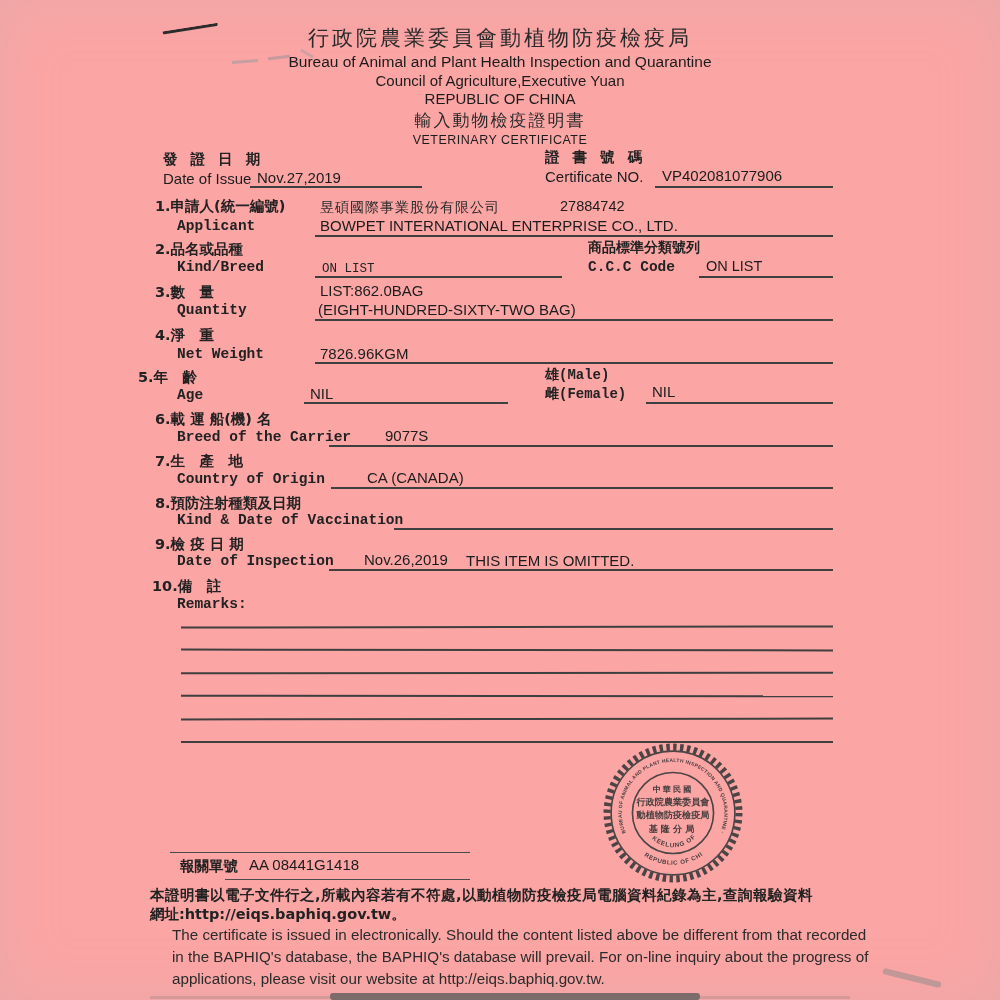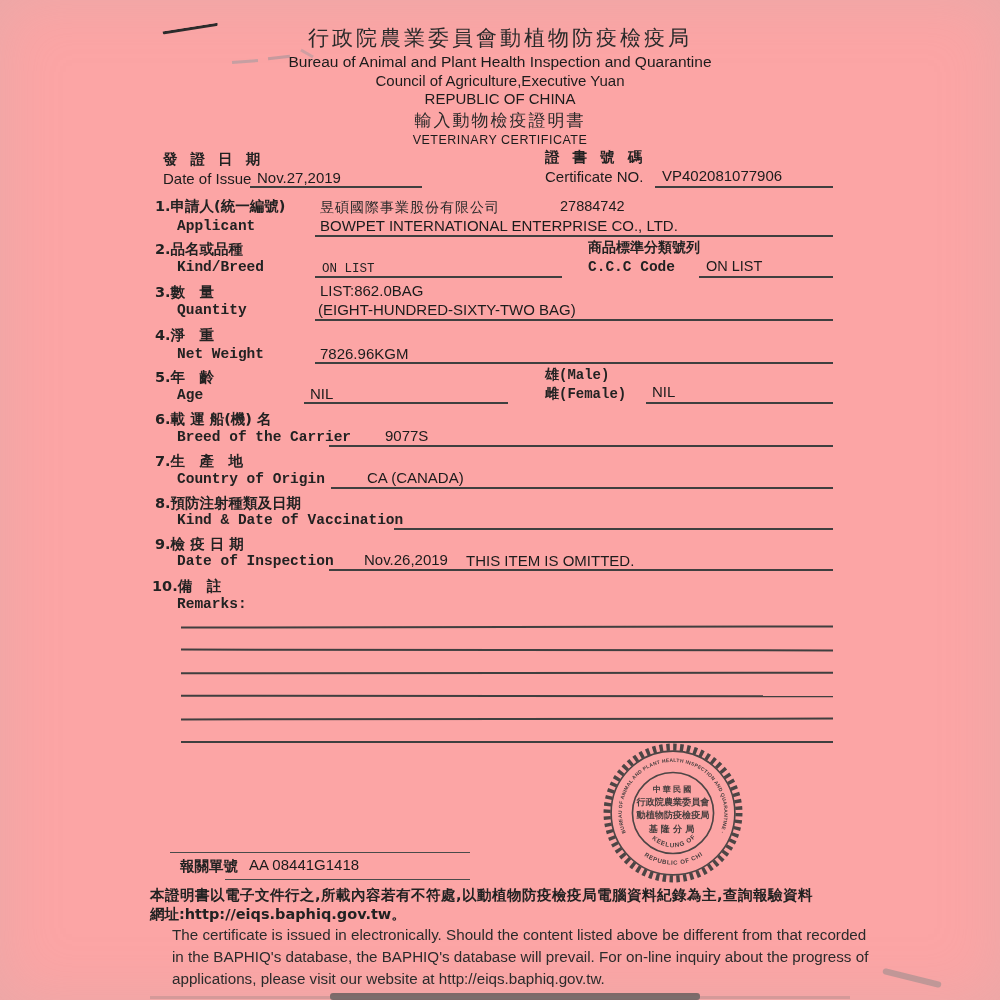--- a/index.html
+++ b/index.html
@@ -72,21 +72,21 @@
   <div class="abs val" style="left:320px;top:282px;font-size:15px;">LIST:862.0BAG</div>
   <div class="abs mono" style="left:177px;top:302px;font-size:14.5px;">Quantity</div>
   <div class="abs val" style="left:318px;top:301px;font-size:15px;">(EIGHT-HUNDRED-SIXTY-TWO BAG)</div>
   <div class="rule" style="left:315px;top:319px;width:518px;"></div>
 
   <div class="abs zh" style="left:155px;top:326px;font-size:14.5px;">4.淨　重</div>
   <div class="abs mono" style="left:177px;top:346px;font-size:14.5px;">Net Weight</div>
   <div class="abs val" style="left:320px;top:345px;font-size:15px;">7826.96KGM</div>
   <div class="rule" style="left:315px;top:362px;width:518px;"></div>
 
-  <div class="abs zh" style="left:155px;top:368px;font-size:14.5px;">5.年　齡</div>
+  <div class="abs zh" style="left:138px;top:368px;font-size:14.5px;">5.年　齡</div>
   <div class="abs mono" style="left:545px;top:366px;font-size:14px;">雄(Male)</div>
   <div class="abs mono" style="left:177px;top:387px;font-size:14.5px;">Age</div>
   <div class="abs val" style="left:310px;top:385px;font-size:15px;">NIL</div>
   <div class="rule" style="left:304px;top:402px;width:204px;"></div>
   <div class="abs mono" style="left:545px;top:385px;font-size:14px;">雌(Female)</div>
   <div class="abs val" style="left:652px;top:383px;font-size:15px;">NIL</div>
   <div class="rule" style="left:646px;top:402px;width:187px;"></div>
 
   <div class="abs zh" style="left:155px;top:410px;font-size:14.5px;">6.載 運 船(機) 名</div>
   <div class="abs mono" style="left:177px;top:429px;font-size:14.5px;">Breed of the Carrier</div>

